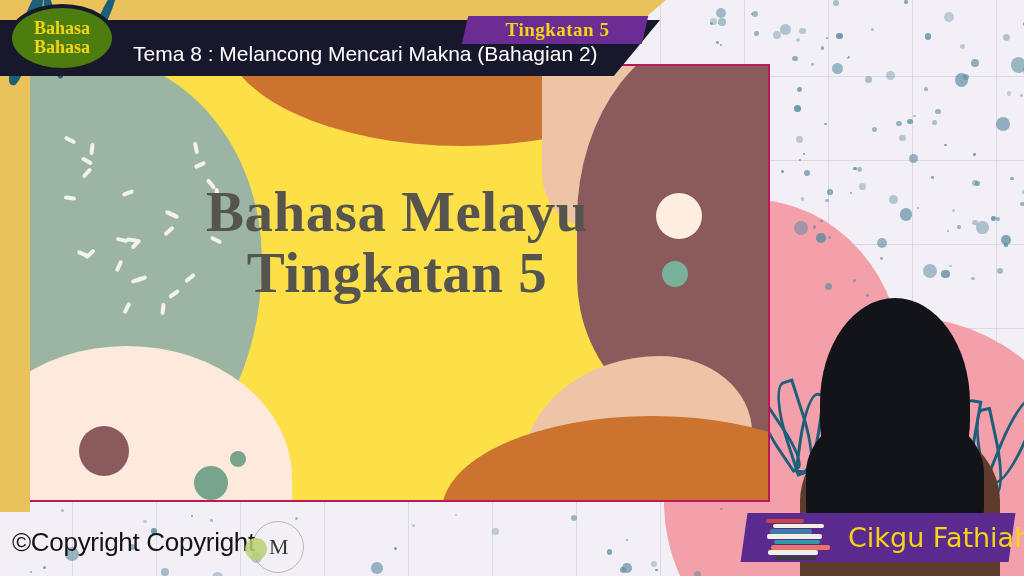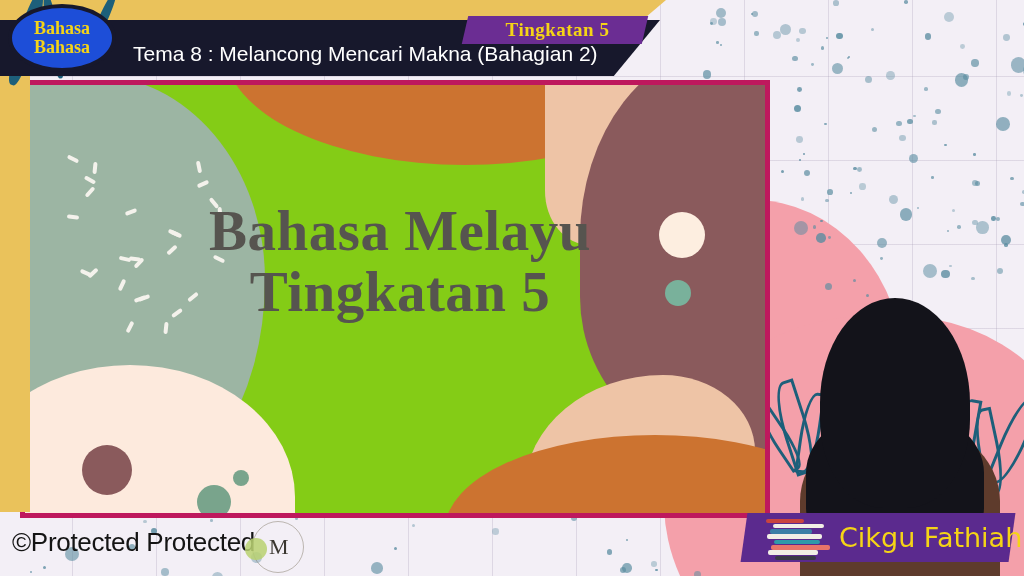--- a/index.html
+++ b/index.html
@@ -52,23 +52,23 @@
     background:#13131a; border-radius:45% 45% 30% 30%;
   }
   .p-eye { position:absolute; width:18px; height:5px; background:#3a2a22; border-radius:50%; }
   .p-mouth { position:absolute; left:115px; top:122px; width:22px; height:11px;
     background:#b5594f; border-radius:50%; }
   .p-nose { position:absolute; left:122px; top:104px; width:10px; height:9px;
     background:rgba(180,130,105,.55); border-radius:50%; }
 
   
   #slide {
-    position:absolute; left:20px; top:80px; width:750px; height:438px;
-    background:#84cc16; overflow:hidden;
-    border:5px solid #be185d;
+    position:absolute; left:20px; top:64px; width:750px; height:438px;
+    background:#fde047; overflow:hidden;
+    border:2px solid #be185d;
   }
   .sv { position:absolute; }
   .green-blob { left:-90px; top:-10px; width:330px; height:430px;
     background:#9cb5a3; border-radius:0 55% 48% 0 / 0 50% 55% 0; }
   .dash { position:absolute; width:12px; height:4px; background:#f4f2ec; border-radius:3px; }
   .orange-top { left:200px; top:-150px; width:480px; height:230px;
     background:#cc7330; border-radius:0 0 52% 52%; }
   .mauve { left:555px; top:-40px; width:300px; height:420px;
     background:#8a5a5c; border-radius:50% 0 0 60% / 46% 0 0 40%; }
   .peach-r { left:520px; top:-20px; width:150px; height:180px;
@@ -126,21 +126,21 @@
   }
   #tingkatan-label {
     position:absolute; left:470px; top:16px; width:175px; height:28px;
     display:flex; align-items:center; justify-content:center;
     color:#f5d416; font-size:19px; font-weight:bold;
     font-family:"Liberation Serif", serif; letter-spacing:.5px;
     white-space:nowrap;
   }
   #subject-badge {
     position:absolute; left:8px; top:4px; width:108px; height:68px;
-    background:#1d4ed8; border:4px solid #17182c; border-radius:50%;
+    background:#4d7c0f; border:4px solid #17182c; border-radius:50%;
     display:flex; flex-direction:column; align-items:center; justify-content:center;
     line-height:1.08;
   }
   #subject-badge span {
     color:#f5d416; font-size:18px; font-weight:bold;
     font-family:"Liberation Serif", serif;
   }
 
   
   #copyright {
@@ -156,21 +156,21 @@
     background:#b9d171; border-radius:50%; opacity:.85; }
   #watermark .m { position:absolute; left:16px; top:12px; font-size:22px;
     font-family:"Liberation Serif", serif; color:#3a3630; }
 
   #teacher-banner {
     position:absolute; left:744px; top:513px; width:268px; height:49px;
     background:#5b2a8e; transform:skewX(-8deg);
   }
   #teacher-content {
     position:absolute; left:752px; top:513px; width:260px; height:49px;
-    display:flex; align-items:center; gap:11px; padding-left:14px;
+    display:flex; align-items:center; gap:20px; padding-left:14px;
   }
   #teacher-name {
     color:#f5d416; font-size:27px; font-weight:normal;
     font-family:"DejaVu Sans", sans-serif;
     white-space:nowrap;
   }
   #books-icon { position:relative; width:62px; height:44px; flex:none; }
   #books-icon i { position:absolute; display:block; border-radius:2px; left:0; }
 </style>
 </head>
@@ -414,21 +414,21 @@
 <div id="tingkatan-banner"></div>
 <div id="tingkatan-label">Tingkatan 5</div>
 
 <div id="header-title">Tema 8 : Melancong Mencari Makna (Bahagian 2)</div>
 
 <div id="subject-badge">
   <span>Bahasa</span>
   <span>Bahasa</span>
 </div>
 
-<div id="copyright">©Protected Protected</div>
+<div id="copyright">©Copyright Copyright</div>
 
 <div id="watermark">
   <div class="dot"></div>
   <div class="m">M</div>
 </div>
 
 <div id="teacher-banner"></div>
 <div id="teacher-content">
   <span id="books-icon">
       <i style="background: rgb(201, 69, 63); width: 38px; height: 4.5px; top: 3px; left: 0px;"></i>

